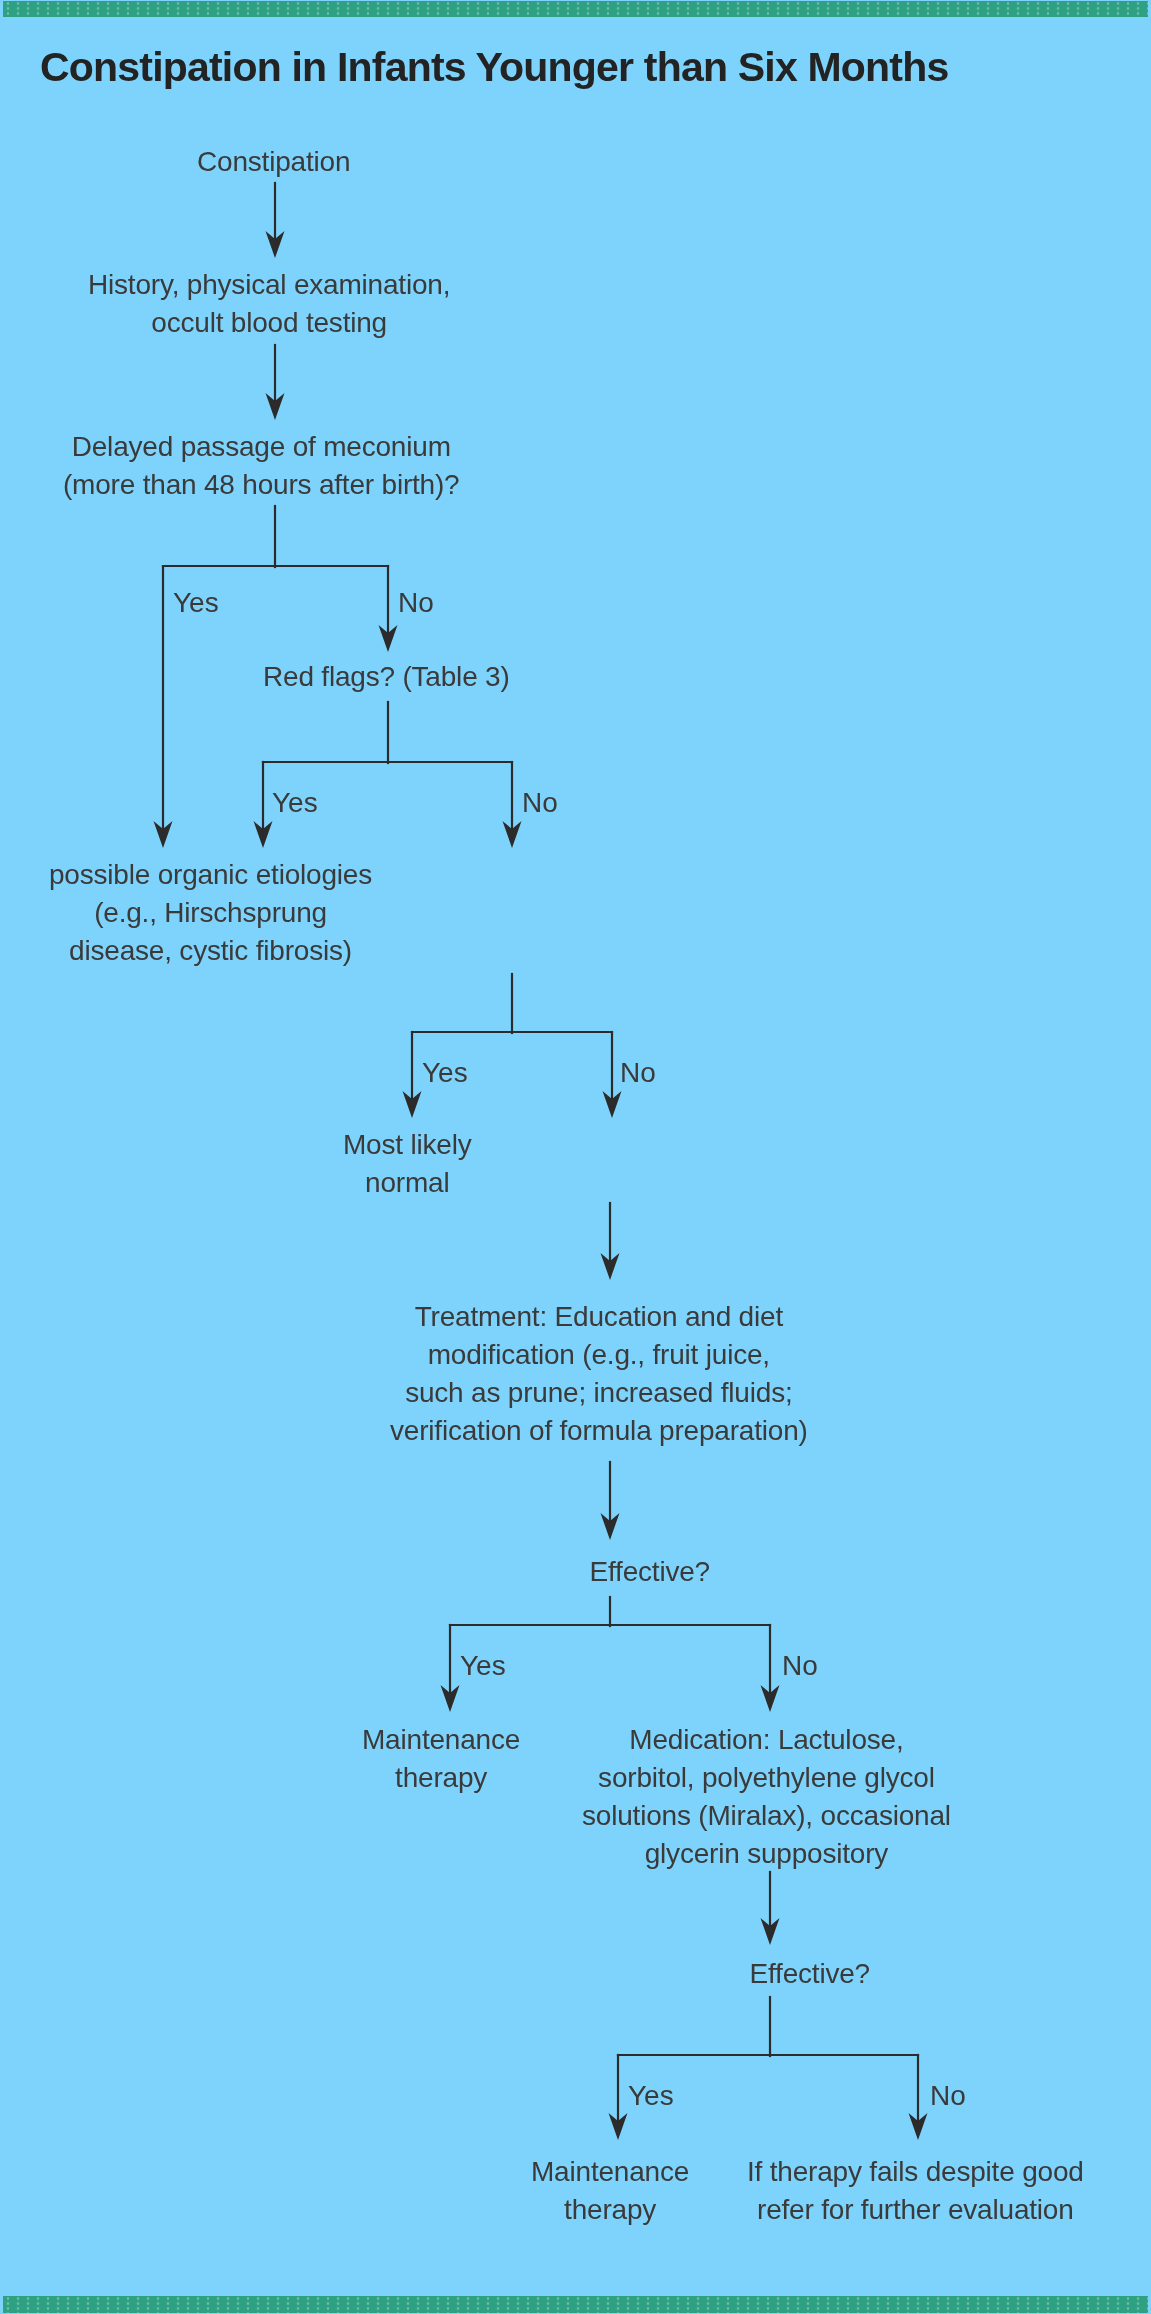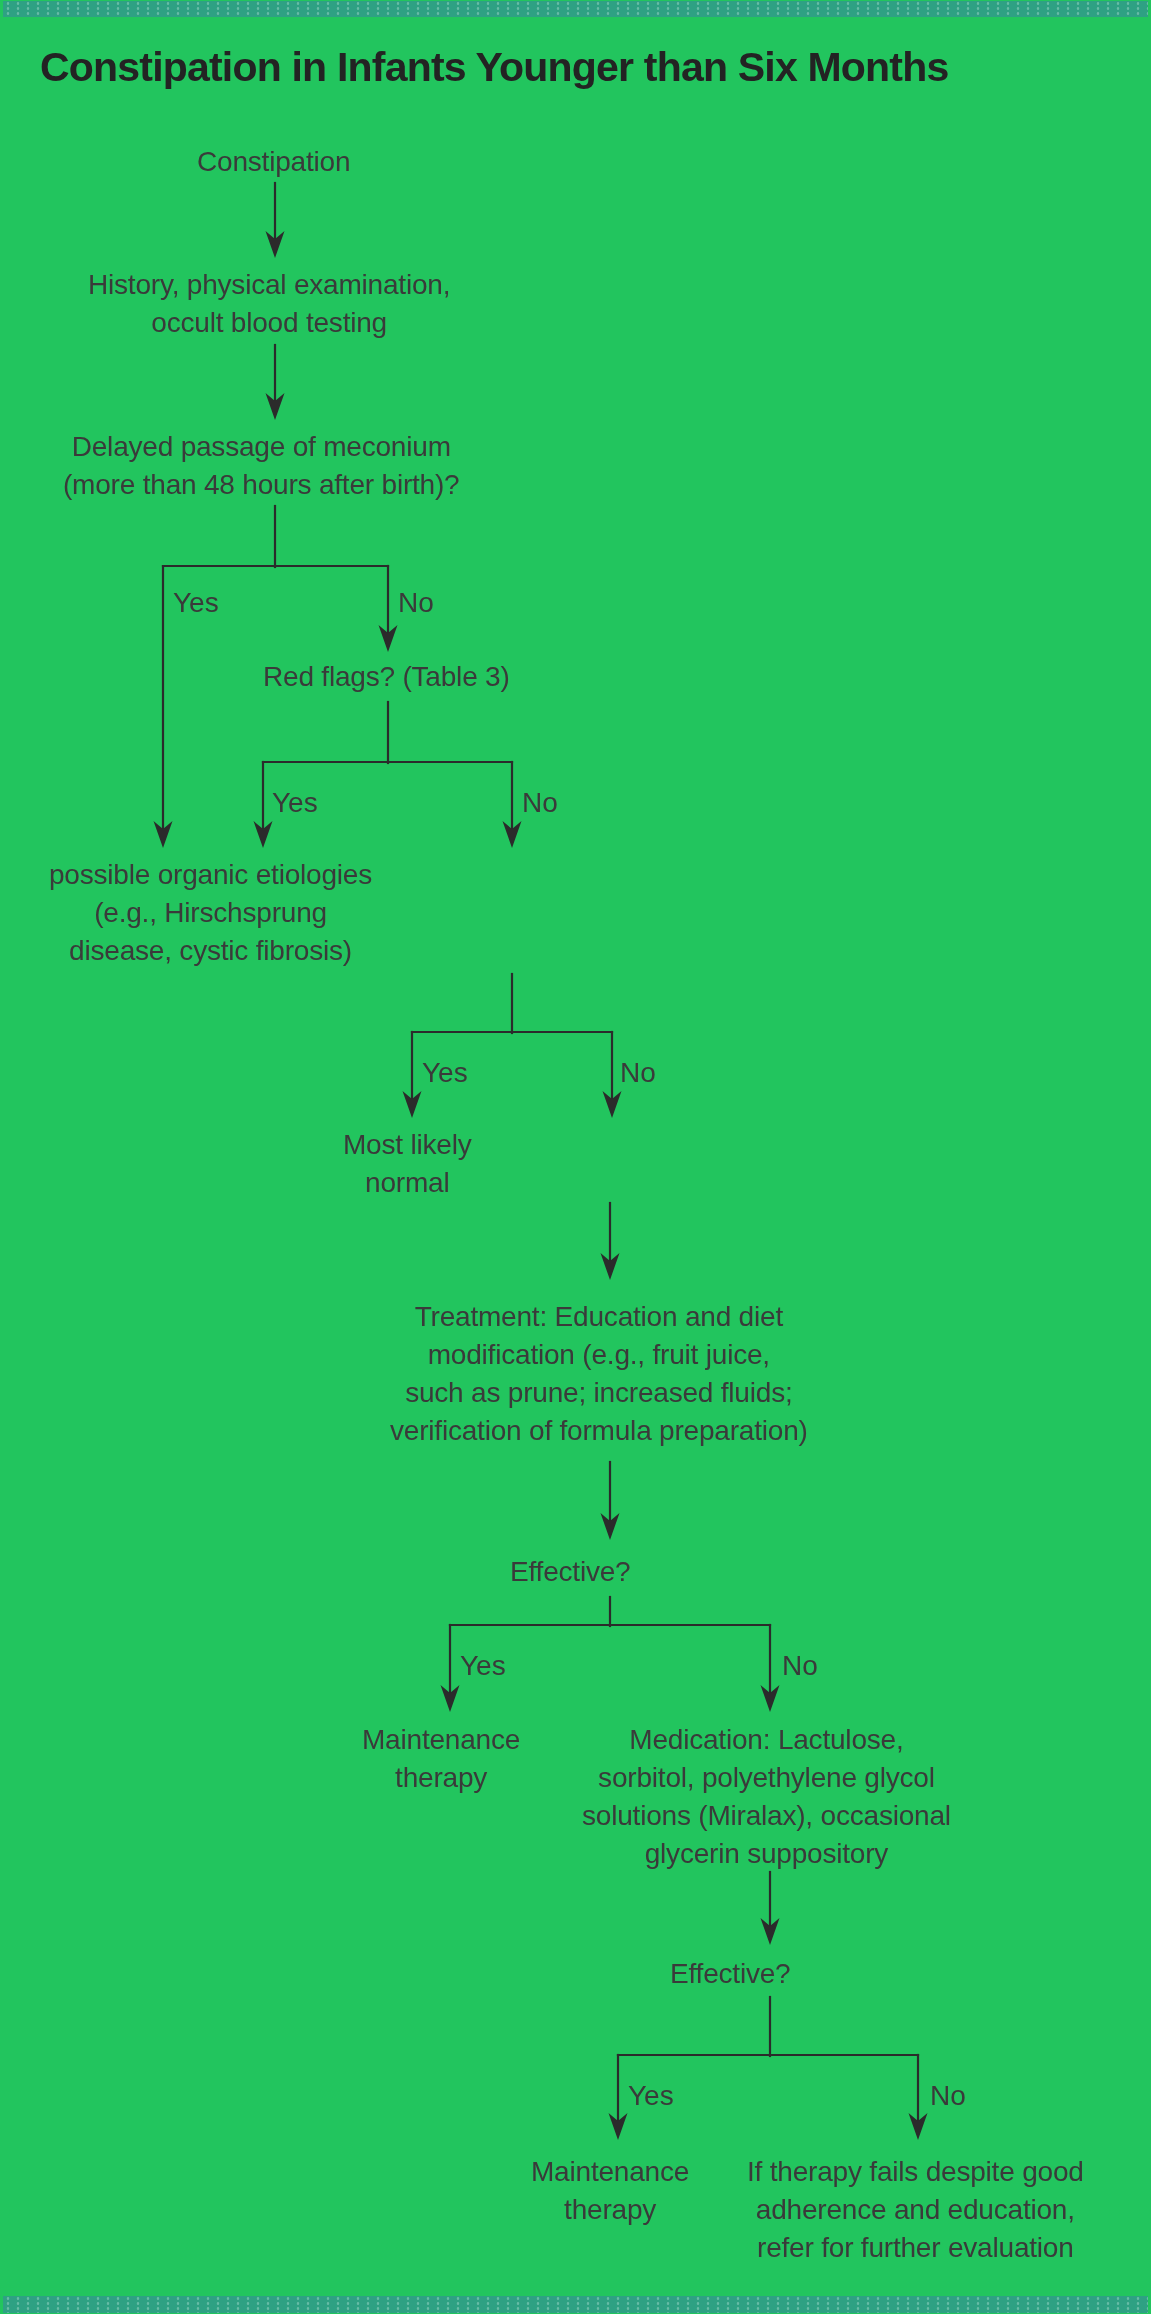--- a/index.html
+++ b/index.html
@@ -4,21 +4,21 @@
 <style>
   :root{
     --accent:#2ea183;
     --text:#3a3a3a;
     --line:#2b2b2b;
   }
   html,body{margin:0;padding:0;background:#fff;}
   .page{
     position:relative;
     width:1151px;height:2314px;
-    background:#22c55e;
+    background:#7dd3fc;
     font-family:"Liberation Sans", sans-serif;
     overflow:hidden;
   }
   .accent-bar{
     position:absolute;left:3px;right:3px;height:16px;
     background-color:var(--accent);
     background-image:radial-gradient(circle, rgba(255,255,255,0.28) 1px, transparent 1.6px);
     background-size:10px 5px;
   }
   .accent-bar.top{top:1px;}
@@ -31,21 +31,21 @@
   .connectors{position:absolute;left:0;top:0;}
   .connectors line{stroke:var(--line);stroke-width:2.2;stroke-linecap:square;}
   .connectors polygon{fill:var(--line);stroke:none;}
   .node{
     position:absolute;
     font-size:28px;line-height:38px;
     color:var(--text);letter-spacing:-0.2px;
     white-space:nowrap;
     text-align:center;
   }
-  .node.centered{text-align:left;}
+  .node.centered{text-align:right;}
   .branch-label{
     position:absolute;
     font-size:28px;line-height:30px;
     color:var(--text);white-space:nowrap;
   }
 </style>
 </head>
 <body>
 
 <div class="page">
@@ -187,19 +187,18 @@
   <div class="branch-label" style="left:628px;top:2081px">Yes</div>
   <div class="branch-label" style="left:930px;top:2081px">No</div>
 
   <div class="node" style="left:531px;top:2153px">
     <div>Maintenance</div>
     <div>therapy</div>
   </div>
 
   <div class="node" style="left:747px;top:2153px">
     <div>If therapy fails despite good</div>
-    <div>adherence and education,</div>
     <div>refer for further evaluation</div>
   </div>
 
   <div class="accent-bar bottom"></div>
 
 </div>
 
 </body></html>

